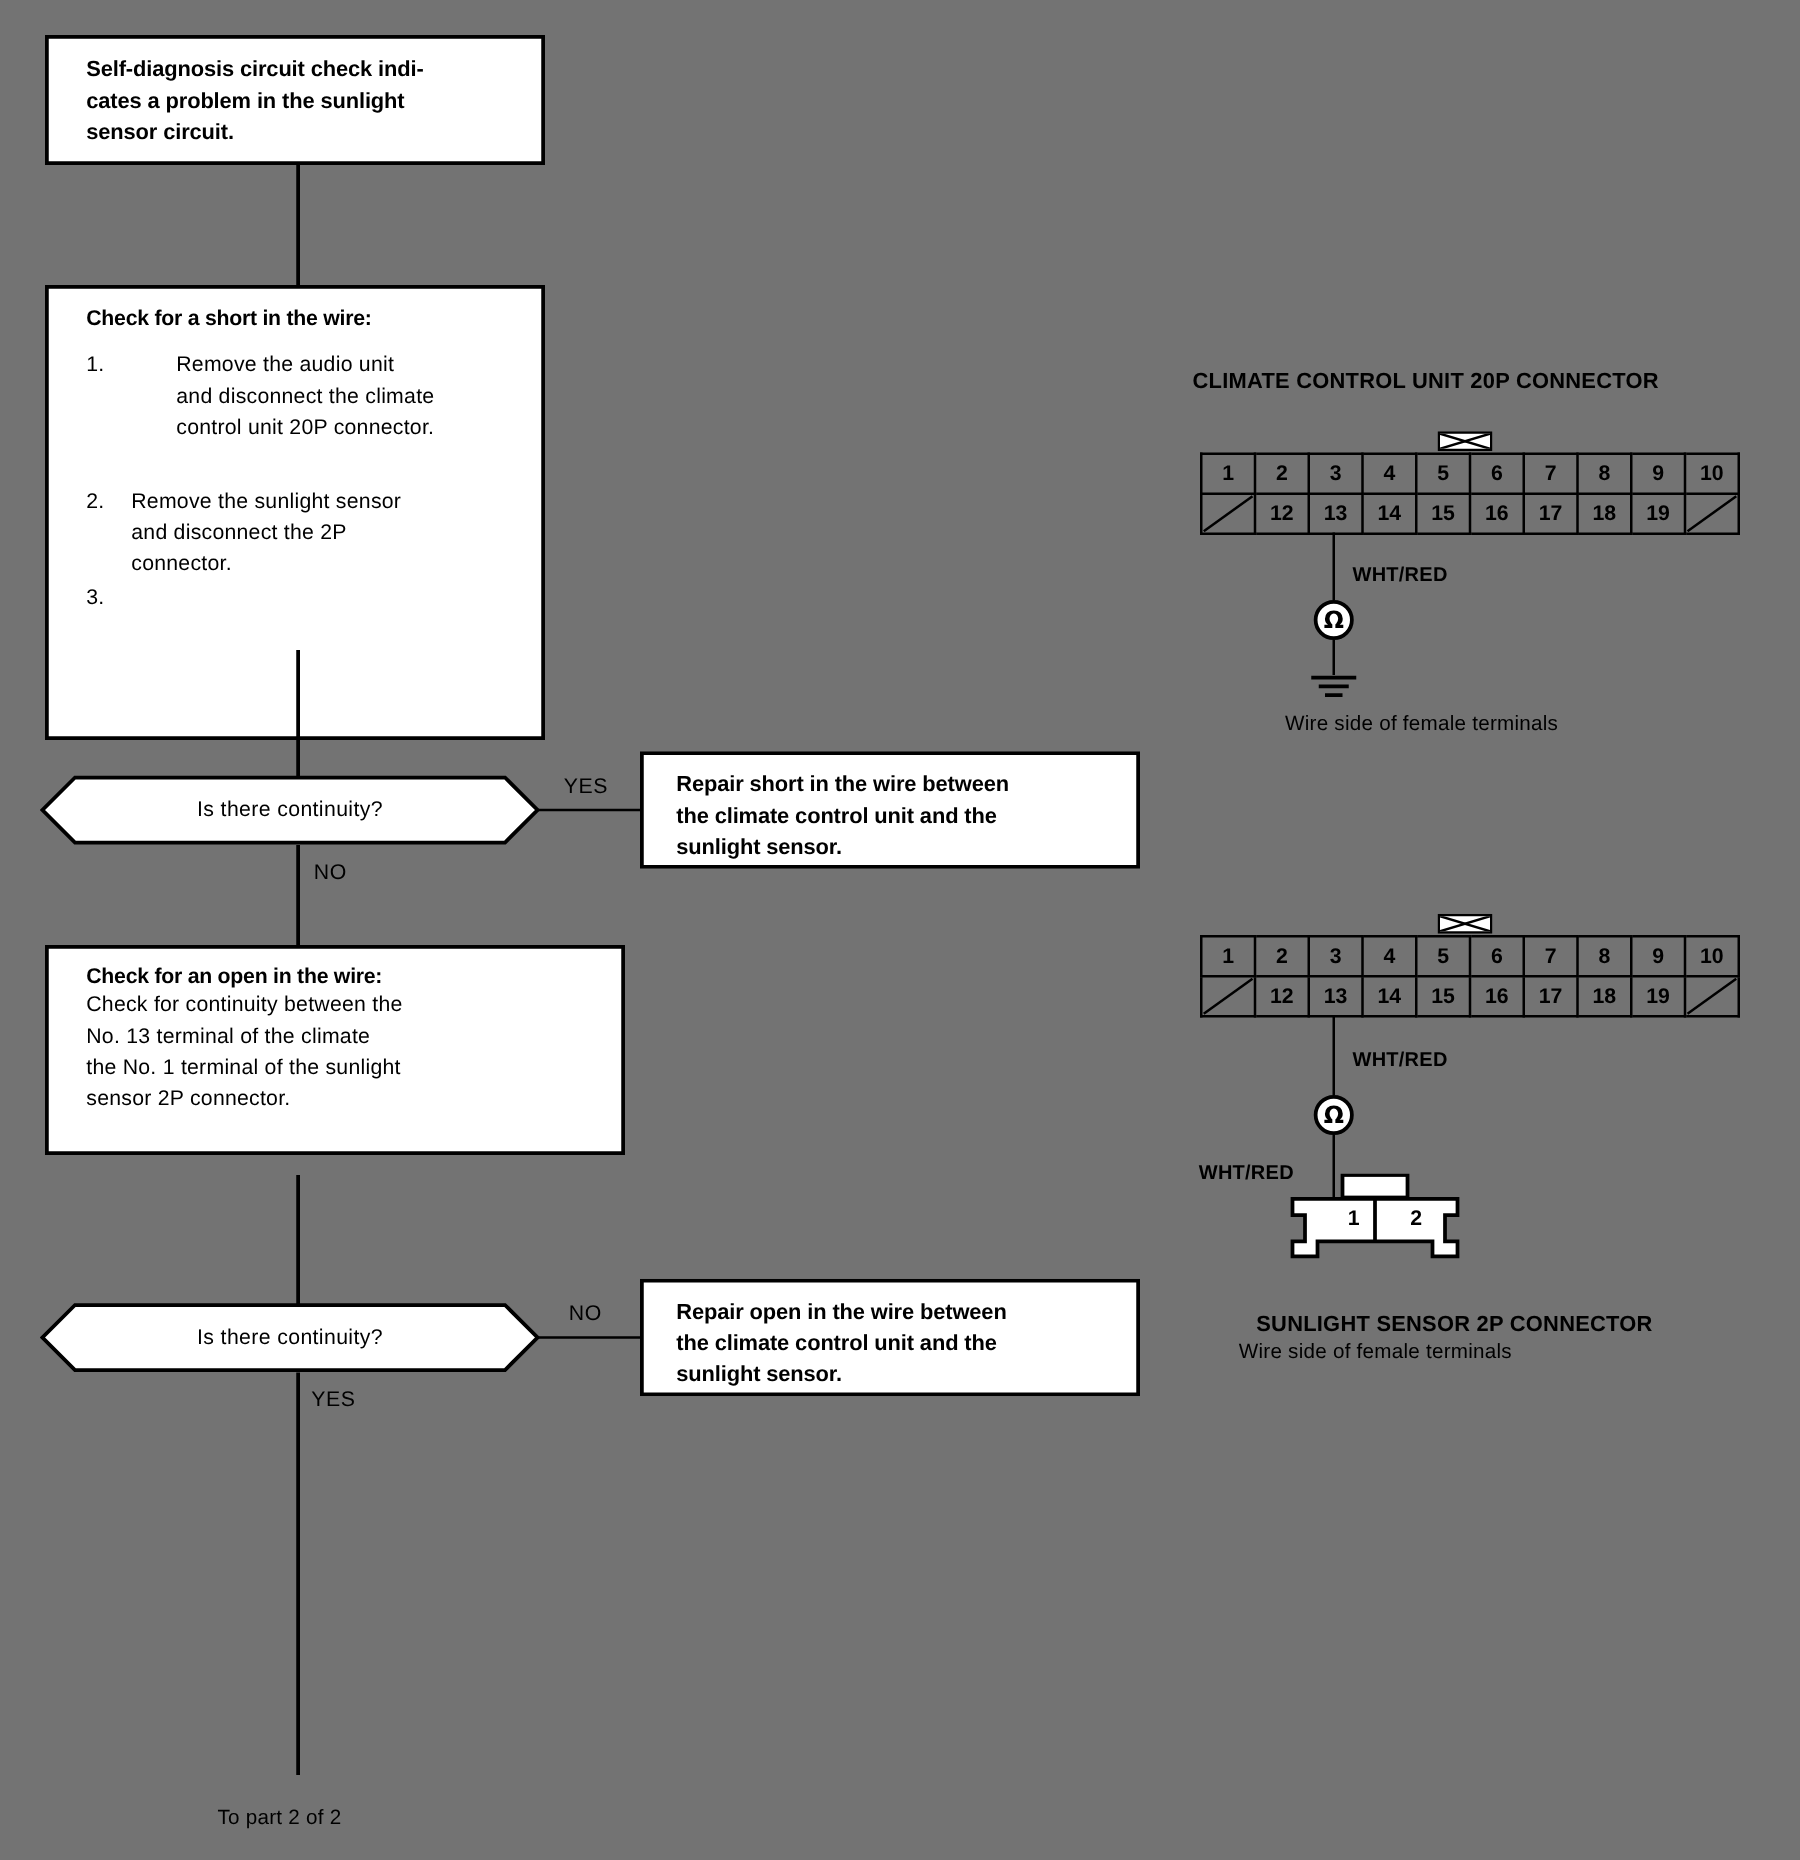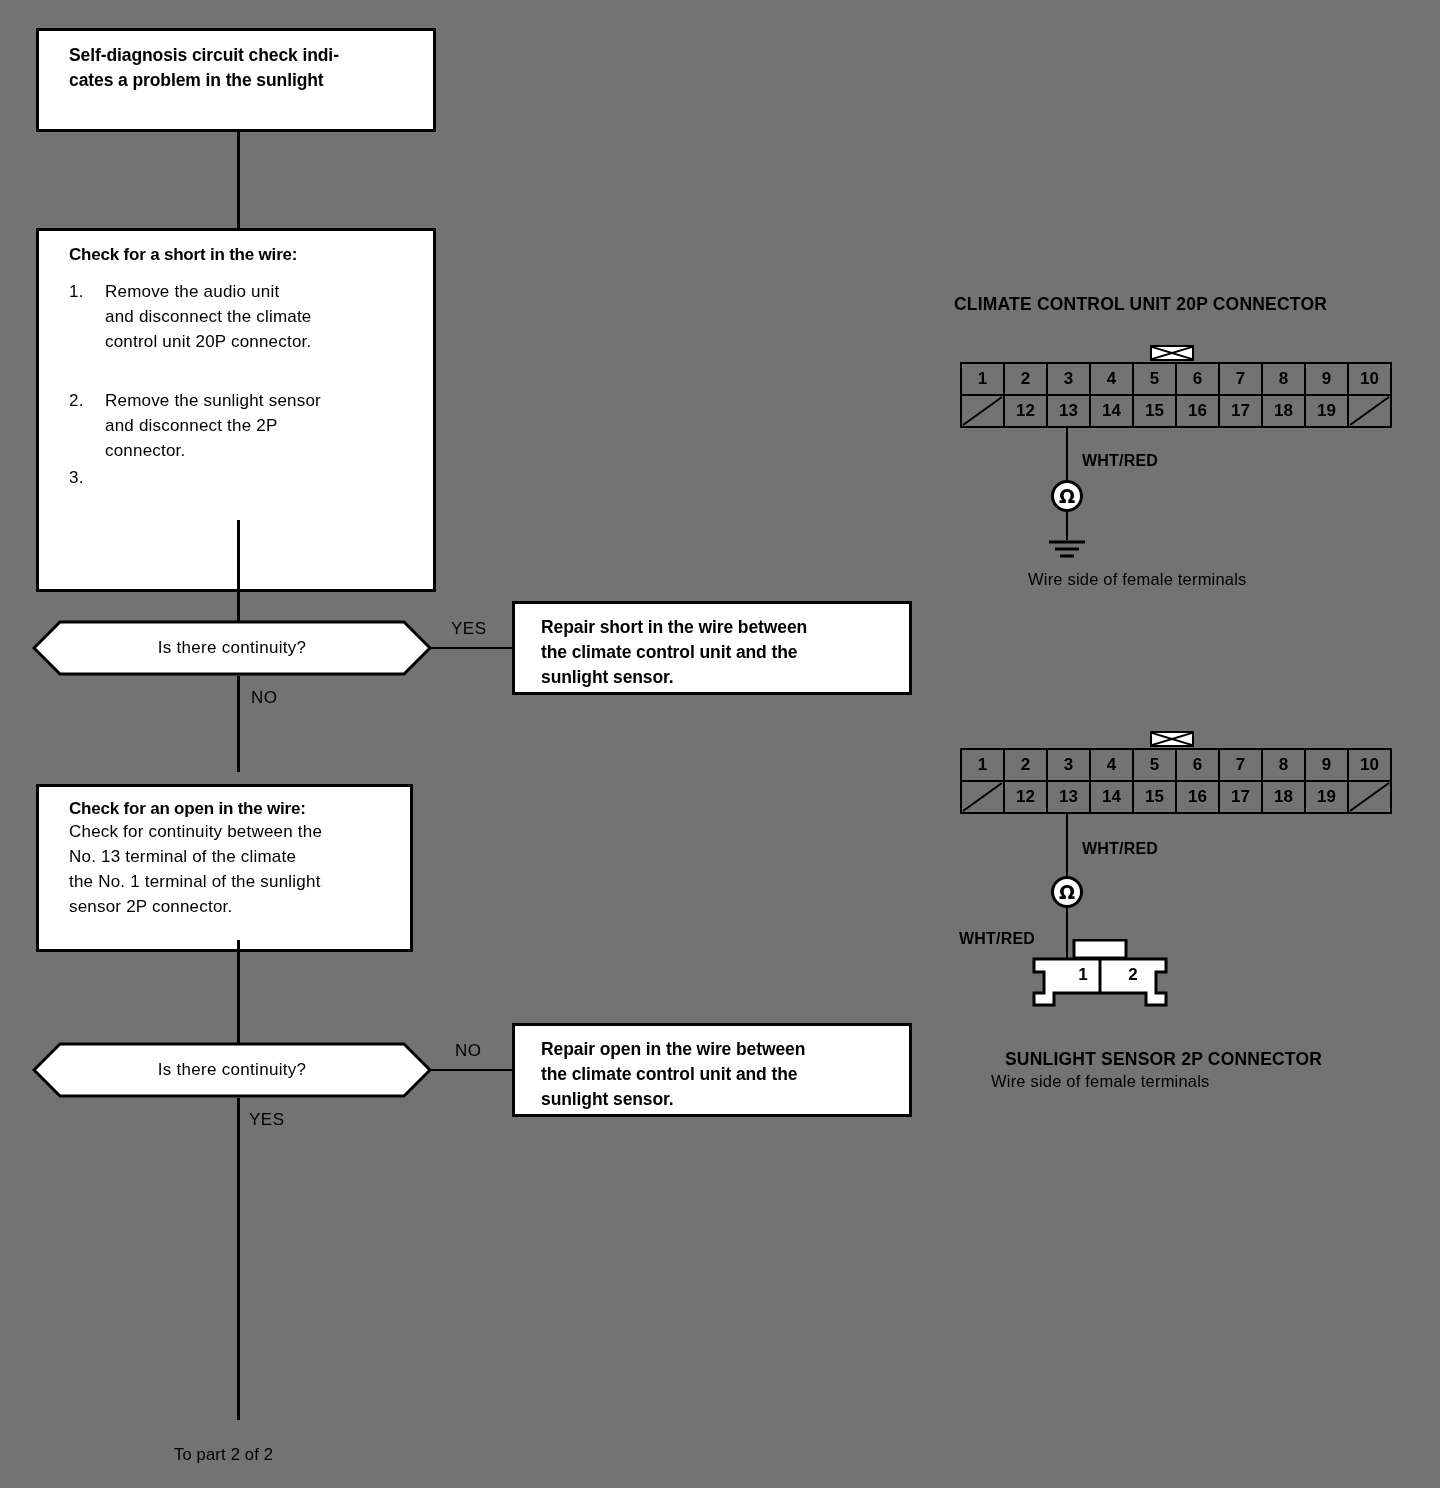--- a/index.html
+++ b/index.html
@@ -164,32 +164,33 @@
 </style>
 </head>
 <body>
 
 <div id="page">
 
   <div class="abs proc-box" style="left:36px; top:28px; width:400px; height:104px;">
     <div class="proc-inner" style="padding:12px 16px 0 30px;">
       <div class="bold-line">Self-diagnosis circuit check indi-</div>
       <div class="bold-line">cates a problem in the sunlight</div>
+      <div class="bold-line">sensor circuit.</div>
     </div>
   </div>
 
   <div class="abs vline" style="left:237px; top:132px; width:3px; height:96px;"></div>
 
   <div class="abs proc-box" style="left:36px; top:228px; width:400px; height:364px;">
     <div class="proc-inner" style="padding:14px 14px 0 30px;">
       <div class="box-title">Check for a short in the wire:</div>
       <ol class="steps">
         <li>
           <span class="num">1.</span>
-          <span class="j" style="display:block;">
+          <span class="j" style="display:block;margin-left:36px;">
             <span>Remove the audio unit</span><br>
             <span>and disconnect the climate</span><br>
             <span>control unit 20P connector.</span>
           </span>
         </li>
         <li>
           <span class="num">2.</span>
           <span class="j" style="display:block;margin-top:34px;">
             <span>Remove the sunlight sensor</span><br>
             <span>and disconnect the 2P</span><br>
@@ -219,21 +220,21 @@
     <div class="proc-inner" style="padding:11px 14px 0 26px;">
       <div class="bold-line">Repair short in the wire between</div>
       <div class="bold-line">the climate control unit and the</div>
       <div class="bold-line">sunlight sensor.</div>
     </div>
   </div>
 
   <div class="abs vline" style="left:237px; top:676px; width:3px; height:96px;"></div>
   <div class="abs branch-label" style="left:251px; top:688px;">NO</div>
 
-  <div class="abs proc-box" style="left:36px; top:784px; width:377px; height:168px;">
+  <div class="abs proc-box" style="left:36px; top:756px; width:464px; height:168px;">
     <div class="proc-inner" style="padding:12px 14px 0 30px;">
       <div class="box-title tight">Check for an open in the wire:</div>
       <div class="plain-line j">Check for continuity between the</div>
       <div class="plain-line j">No. 13 terminal of the climate</div>
       <div class="plain-line j">the No. 1 terminal of the sunlight</div>
       <div class="plain-line">sensor 2P connector.</div>
     </div>
   </div>
 
   <div class="abs vline" style="left:237px; top:940px; width:3px; height:104px;"></div>

